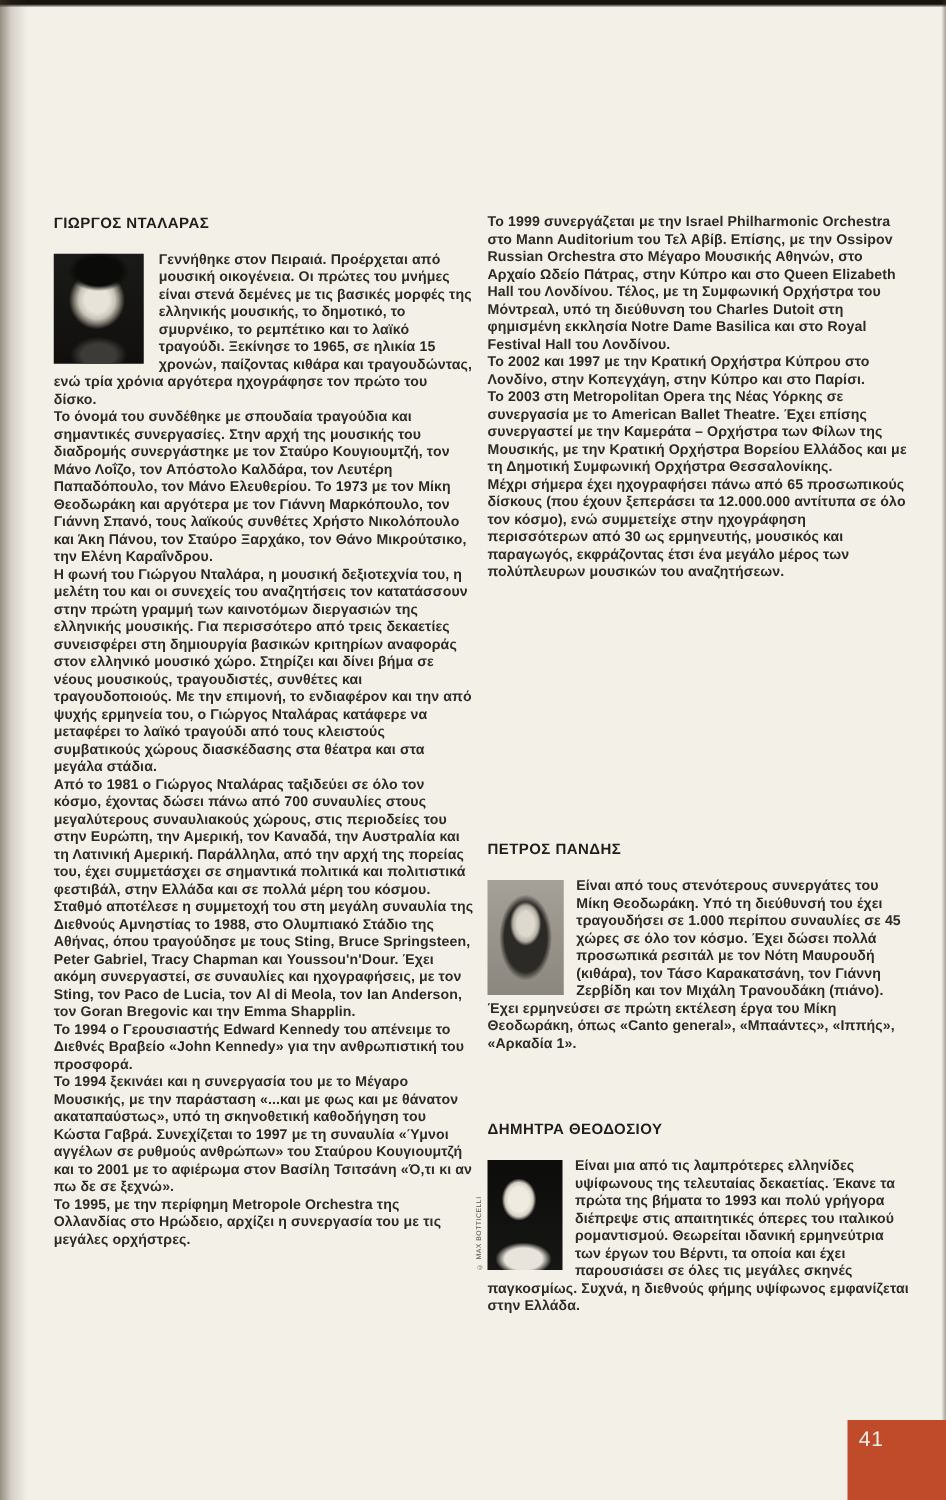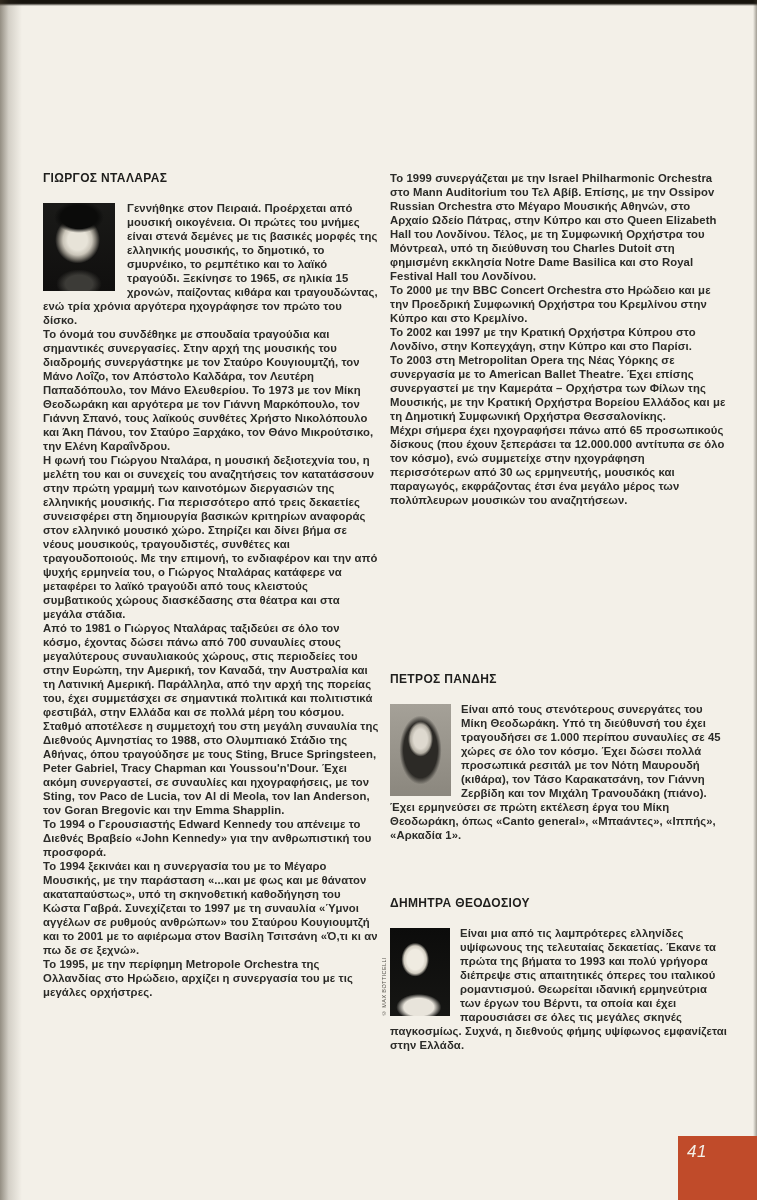--- a/index.html
+++ b/index.html
@@ -75,21 +75,20 @@
     <p class="bio">Από το 1981 ο Γιώργος Νταλάρας ταξιδεύει σε όλο τον κόσμο, έχοντας δώσει πάνω από 700 συναυλίες στους μεγαλύτερους συναυλιακούς χώρους, στις περιοδείες του στην Ευρώπη, την Αμερική, τον Καναδά, την Αυστραλία και τη Λατινική Αμερική. Παράλληλα, από την αρχή της πορείας του, έχει συμμετάσχει σε σημαντικά πολιτικά και πολιτιστικά φεστιβάλ, στην Ελλάδα και σε πολλά μέρη του κόσμου. Σταθμό αποτέλεσε η συμμετοχή του στη μεγάλη συναυλία της Διεθνούς Αμνηστίας το 1988, στο Ολυμπιακό Στάδιο της Αθήνας, όπου τραγούδησε με τους Sting, Bruce Springsteen, Peter Gabriel, Tracy Chapman και Youssou'n'Dour. Έχει ακόμη συνεργαστεί, σε συναυλίες και ηχογραφήσεις, με τον Sting, τον Paco de Lucia, τον Al di Meola, τον Ian Anderson, τον Goran Bregovic και την Emma Shapplin.</p>
     <p class="bio">Το 1994 ο Γερουσιαστής Edward Kennedy του απένειμε το Διεθνές Βραβείο «John Kennedy» για την ανθρωπιστική του προσφορά.</p>
     <p class="bio">Το 1994 ξεκινάει και η συνεργασία του με το Μέγαρο Μουσικής, με την παράσταση «...και με φως και με θάνατον ακαταπαύστως», υπό τη σκηνοθετική καθοδήγηση του Κώστα Γαβρά. Συνεχίζεται το 1997 με τη συναυλία «Ύμνοι αγγέλων σε ρυθμούς ανθρώπων» του Σταύρου Κουγιουμτζή και το 2001 με το αφιέρωμα στον Βασίλη Τσιτσάνη «Ό,τι κι αν πω δε σε ξεχνώ».</p>
     <p class="bio">Το 1995, με την περίφημη Metropole Orchestra της Ολλανδίας στο Ηρώδειο, αρχίζει η συνεργασία του με τις μεγάλες ορχήστρες.</p>
   </div>
 </div>
 
 <div class="col col-right">
   <div>
     <p class="bio">Το 1999 συνεργάζεται με την Israel Philharmonic Orchestra στο Mann Auditorium του Τελ Αβίβ. Επίσης, με την Ossipov Russian Orchestra στο Μέγαρο Μουσικής Αθηνών, στο Αρχαίο Ωδείο Πάτρας, στην Κύπρο και στο Queen Elizabeth Hall του Λονδίνου. Τέλος, με τη Συμφωνική Ορχήστρα του Μόντρεαλ, υπό τη διεύθυνση του Charles Dutoit στη φημισμένη εκκλησία Notre Dame Basilica και στο Royal Festival Hall του Λονδίνου.</p>
-    <p class="bio">Το 2000 με την BBC Concert Orchestra στο Ηρώδειο και με την Προεδρική Συμφωνική Ορχήστρα του Κρεμλίνου στην Κύπρο και στο Κρεμλίνο.</p>
     <p class="bio">Το 2002 και 1997 με την Κρατική Ορχήστρα Κύπρου στο Λονδίνο, στην Κοπεγχάγη, στην Κύπρο και στο Παρίσι.</p>
     <p class="bio">Το 2003 στη Metropolitan Opera της Νέας Υόρκης σε συνεργασία με το American Ballet Theatre. Έχει επίσης συνεργαστεί με την Καμεράτα – Ορχήστρα των Φίλων της Μουσικής, με την Κρατική Ορχήστρα Βορείου Ελλάδος και με τη Δημοτική Συμφωνική Ορχήστρα Θεσσαλονίκης.</p>
     <p class="bio">Μέχρι σήμερα έχει ηχογραφήσει πάνω από 65 προσωπικούς δίσκους (που έχουν ξεπεράσει τα 12.000.000 αντίτυπα σε όλο τον κόσμο), ενώ συμμετείχε στην ηχογράφηση περισσότερων από 30 ως ερμηνευτής, μουσικός και παραγωγός, εκφράζοντας έτσι ένα μεγάλο μέρος των πολύπλευρων μουσικών του αναζητήσεων.</p>
   </div>
 
   <div class="section-pandis">
     <h2>ΠΕΤΡΟΣ ΠΑΝΔΗΣ</h2>
     <div class="photo photo-pandis"></div>
     <p class="bio">Είναι από τους στενότερους συνεργάτες του Μίκη Θεοδωράκη. Υπό τη διεύθυνσή του έχει τραγουδήσει σε 1.000 περίπου συναυλίες σε 45 χώρες σε όλο τον κόσμο. Έχει δώσει πολλά προσωπικά ρεσιτάλ με τον Νότη Μαυρουδή (κιθάρα), τον Τάσο Καρακατσάνη, τον Γιάννη Ζερβίδη και τον Μιχάλη Τρανουδάκη (πιάνο). Έχει ερμηνεύσει σε πρώτη εκτέλεση έργα του Μίκη Θεοδωράκη, όπως «Canto general», «Μπαάντες», «Ιππής», «Αρκαδία 1».</p>
   </div>
@@ -97,15 +96,15 @@
   <div class="section-theodosiou">
     <h2>ΔΗΜΗΤΡΑ ΘΕΟΔΟΣΙΟΥ</h2>
     <div class="photo-wrap">
       <span class="credit">© MAX BOTTICELLI</span>
       <div class="photo-theodosiou"></div>
     </div>
     <p class="bio">Είναι μια από τις λαμπρότερες ελληνίδες υψίφωνους της τελευταίας δεκαετίας. Έκανε τα πρώτα της βήματα το 1993 και πολύ γρήγορα διέπρεψε στις απαιτητικές όπερες του ιταλικού ρομαντισμού. Θεωρείται ιδανική ερμηνεύτρια των έργων του Βέρντι, τα οποία και έχει παρουσιάσει σε όλες τις μεγάλες σκηνές παγκοσμίως. Συχνά, η διεθνούς φήμης υψίφωνος εμφανίζεται στην Ελλάδα.</p>
   </div>
 </div>
 
-<div class="page-number-box" style="background: rgb(192, 75, 42); font-style: italic;">
+<div class="page-number-box" style="background: rgb(192, 75, 42);">
   <span class="page-number" style="color: rgb(243, 240, 232);">41</span>
 </div>
 
 </body></html>

